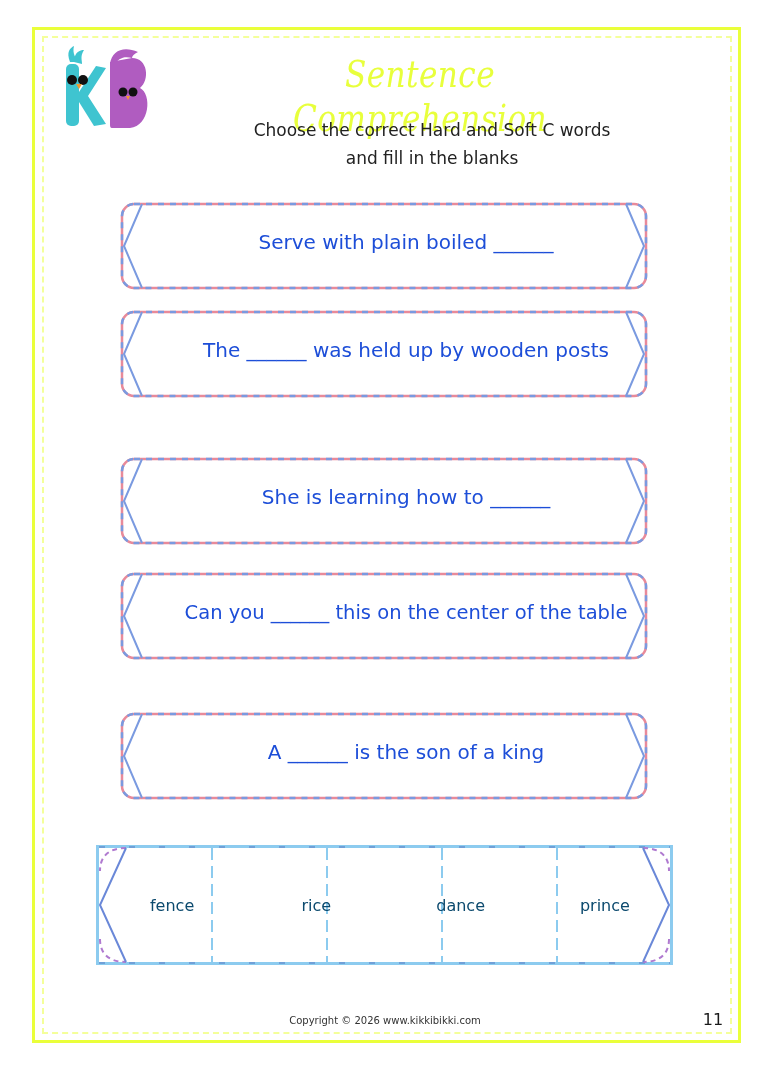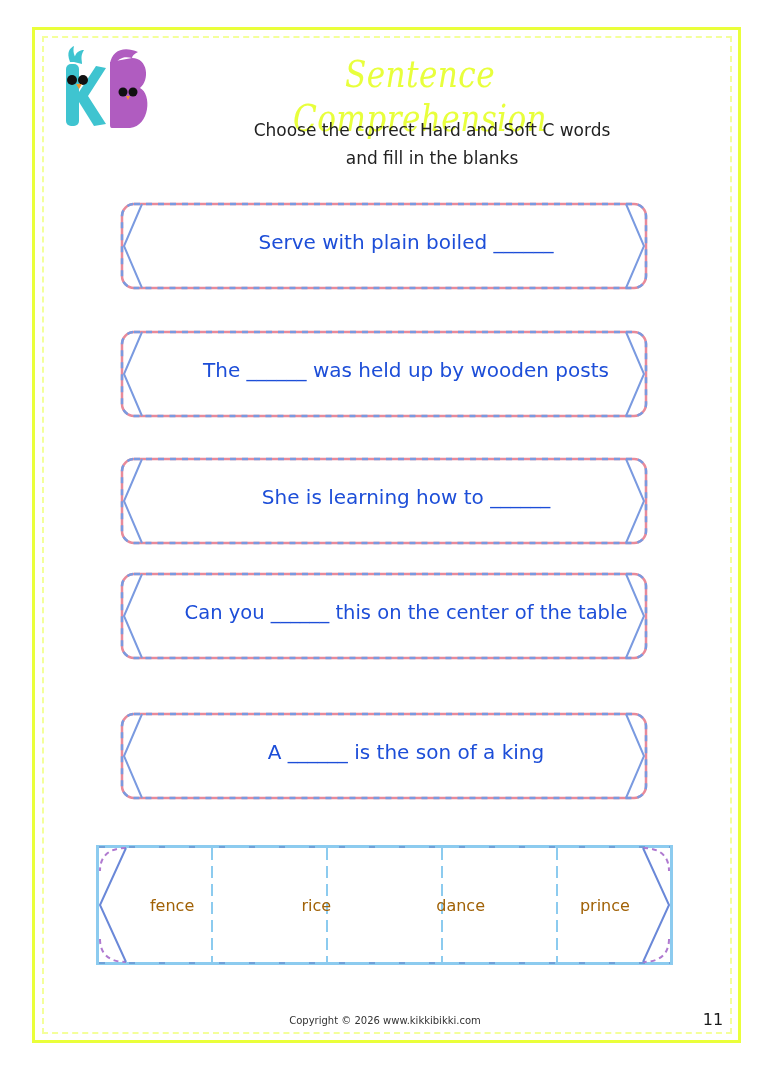--- a/index.html
+++ b/index.html
@@ -8,21 +8,21 @@
   .inner-border { position:absolute; left:42px; top:36px; width:690px; height:998px; border:2px dashed #f4ff9a; box-sizing:border-box; }
   .logo { position:absolute; left:52px; top:44px; width:100px; height:88px; }
   .title { position:absolute; left:200px; top:52px; width:440px; text-align:center; font-family:"DejaVu Serif", serif; font-style:italic; font-size:38px; color:#e8ff3c; letter-spacing:0.5px; transform:scaleX(0.82); transform-origin:center; }
   .subtitle { position:absolute; left:192px; top:116px; width:480px; text-align:center; font-size:17px; line-height:28px; color:#222; }
   .sentence-box { position:absolute; left:120px; width:528px; height:88px; }
   .sentence-box svg { position:absolute; left:0; top:0; }
   .sentence-text { position:absolute; left:0; top:0; width:528px; height:80px; display:flex; align-items:center; justify-content:center; font-size:20px; color:#1d4ed8; white-space:nowrap;margin-left:22px; }
   .word-bank { position:absolute; left:96px; top:845px; width:577px; height:120px; }
   .word-bank svg { position:absolute; left:0; top:0; }
   .word-cells { position:absolute; left:0; top:0; width:577px; height:120px; display:flex; }
-  .word-cell { flex:1; display:flex; align-items:center; justify-content:center; font-size:16px; color:#a16207;padding-left:8px; }
+  .word-cell { flex:1; display:flex; align-items:center; justify-content:center; font-size:16px; color:#0c4a6e;padding-left:8px; }
   .copyright { position:absolute; left:250px; top:1015px; width:270px; text-align:center; font-size:10px; color:#333; }
   .page-number { position:absolute; left:698px; top:1010px; width:30px; text-align:center; font-size:16px; color:#1a1a1a; }
 </style>
 </head>
 <body>
 
 <div class="outer-border"></div>
 <div class="inner-border"></div>
 
 <div class="logo">
@@ -57,21 +57,21 @@
 <div class="sentence-box" style="top:202px;">
   <svg width="528" height="88" viewBox="0 0 528 88">
     <rect x="2" y="2" width="524" height="84" rx="12" fill="none" stroke="#e88a9a" stroke-width="2.5"></rect>
     <rect x="2" y="2" width="524" height="84" rx="12" fill="none" stroke="#7a9ae0" stroke-width="2.5" stroke-dasharray="6 6"></rect>
     <polyline points="22,2 4,44 22,86" fill="none" stroke="#7a9ae0" stroke-width="2"></polyline>
     <polyline points="506,2 524,44 506,86" fill="none" stroke="#7a9ae0" stroke-width="2"></polyline>
   </svg>
   <div class="sentence-text">Serve with plain boiled ______</div>
 </div>
 
-<div class="sentence-box" style="top:330px;">
+<div class="sentence-box" style="top:310px;">
   <svg width="528" height="88" viewBox="0 0 528 88">
     <rect x="2" y="2" width="524" height="84" rx="12" fill="none" stroke="#e88a9a" stroke-width="2.5"></rect>
     <rect x="2" y="2" width="524" height="84" rx="12" fill="none" stroke="#7a9ae0" stroke-width="2.5" stroke-dasharray="6 6"></rect>
     <polyline points="22,2 4,44 22,86" fill="none" stroke="#7a9ae0" stroke-width="2"></polyline>
     <polyline points="506,2 524,44 506,86" fill="none" stroke="#7a9ae0" stroke-width="2"></polyline>
   </svg>
   <div class="sentence-text">The ______ was held up by wooden posts</div>
 </div>
 
 <div class="sentence-box" style="top:457px;border-radius:25px;">

